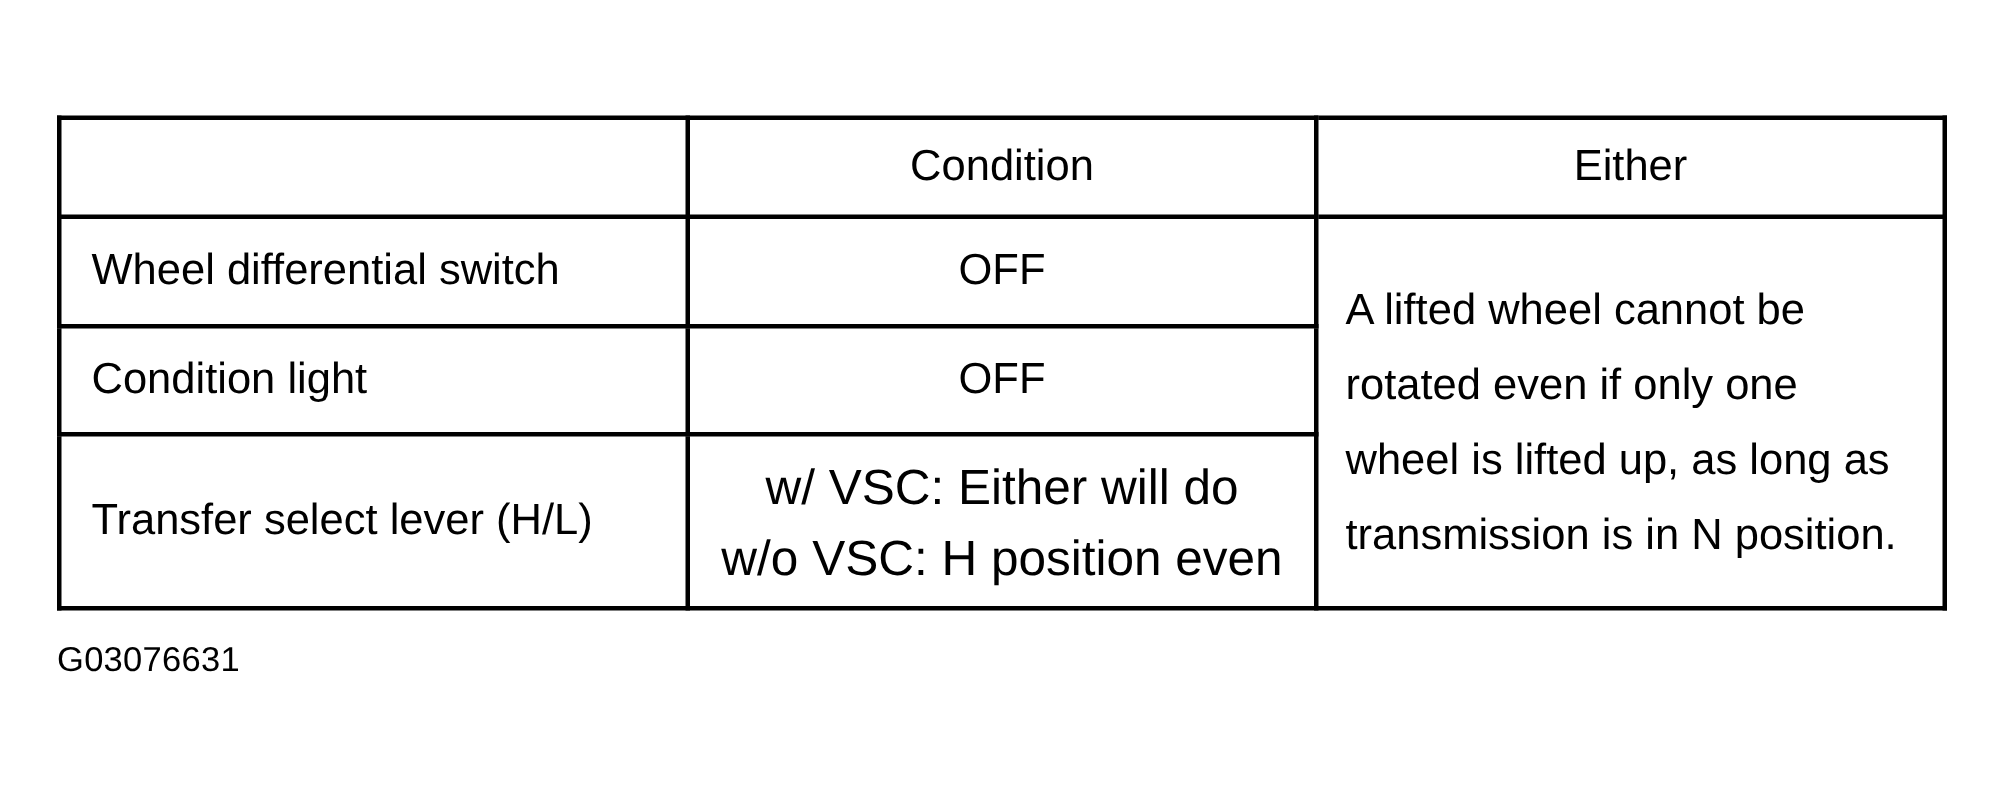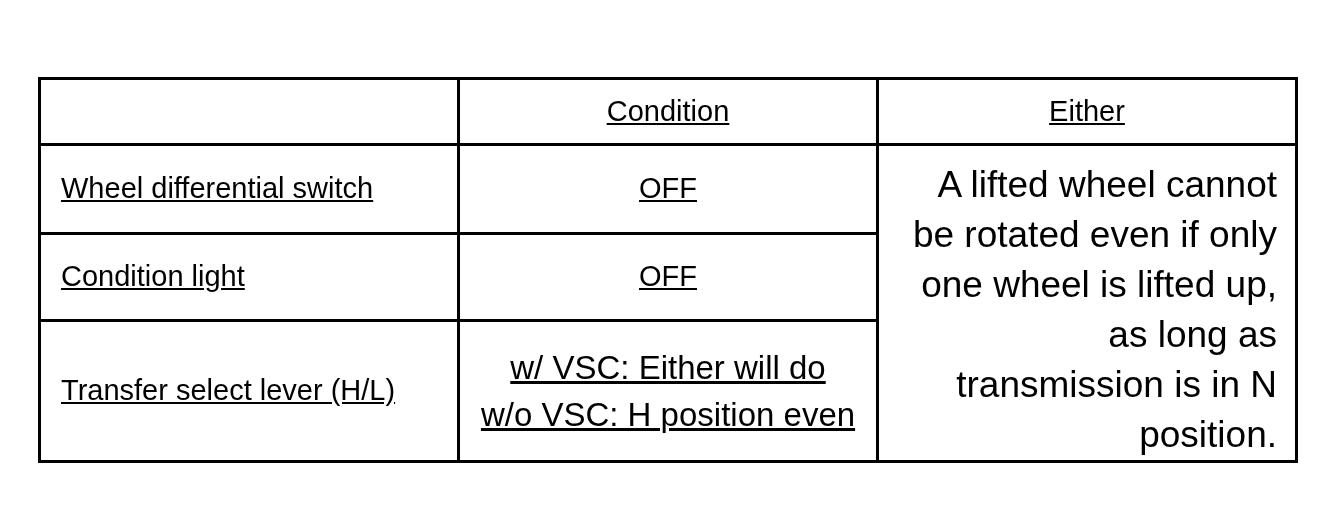--- a/index.html
+++ b/index.html
@@ -46,21 +46,20 @@
 
   
   .col-item   { width: 419px; }
   .col-cond   { width: 419px; }
   .col-wheel  { width: 419px; }
 
   
   .cell-inner {
     display: block;
     padding: 0 20px;
-    text-decoration: underline;
   }
   .cell-inner.center {
     text-align: center;
     padding: 0 12px;
   }
   .cell-inner.left {
     text-align: left;
   }
 
   
@@ -75,22 +74,22 @@
     font-size: 29px;
   }
 
   
   .wheel-cell {
     vertical-align: top;
   }
   .wheel-text {
     display: block;
     padding: 14px 18px 0 18px;
-    text-align: right;
-    font-size: 37px;
+    text-align: left;
+    font-size: 29px;
     line-height: 50px;
   }
 
   
   .two-line {
     display: block;
     text-align: center;
     line-height: 47px;
     font-size: 33px;
   }
@@ -159,14 +158,15 @@
         <td>
           <span class="cell-inner center">
             <span class="two-line">w/ VSC: Either will do</span>
             <span class="two-line">w/o VSC: H position even</span>
           </span>
         </td>
       </tr>
     </tbody>
   </table>
 
+  <div class="caption">G03076631</div>
 
 </div>
 
 </body></html>

